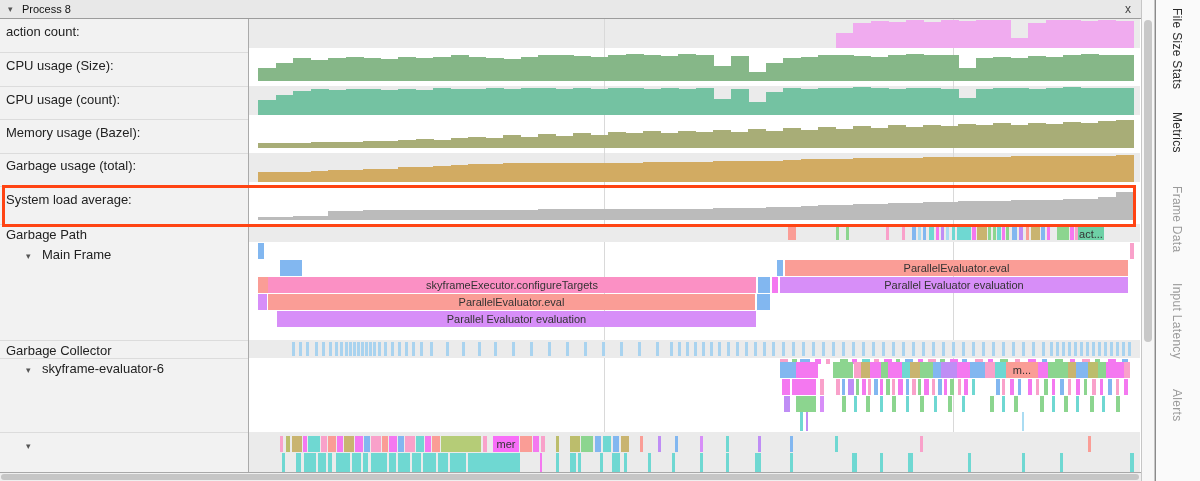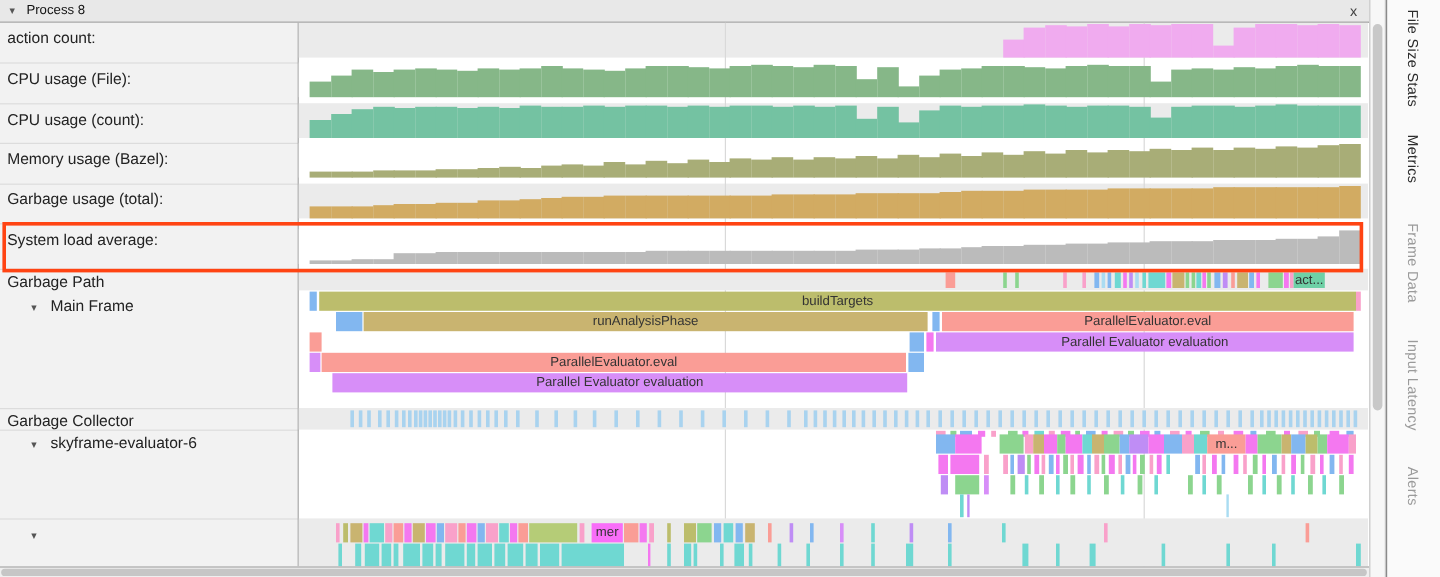--- a/index.html
+++ b/index.html
@@ -38,21 +38,21 @@
     <div class="sep" style="top: 153px;"></div>
     <div class="sep" style="top: 186px;"></div>
     <div class="sep" style="top: 224px;"></div>
     <div class="sep" style="top: 340px;"></div>
     <div class="sep" style="top: 358px;"></div>
     <div class="sep" style="top: 432px;"></div>
     <div class="abs" style="left: 248px; top: 19px; width: 1px; height: 453px; background: rgb(170, 170, 170);"></div>
     <div class="abs" style="left: 249px; top: 19px; width: 891px; height: 29px; background: rgb(235, 235, 235);"></div>
     <div class="lbl" style="left: 6px; top: 24px;">action count:</div>
     <div class="abs" style="left: 249px; top: 52px; width: 891px; height: 29px; background: rgb(255, 255, 255);"></div>
-    <div class="lbl" style="left: 6px; top: 58px;">CPU usage (File):</div>
+    <div class="lbl" style="left: 6px; top: 58px;">CPU usage (Size):</div>
     <div class="abs" style="left: 249px; top: 86px; width: 891px; height: 29px; background: rgb(235, 235, 235);"></div>
     <div class="lbl" style="left: 6px; top: 92px;">CPU usage (count):</div>
     <div class="abs" style="left: 249px; top: 119px; width: 891px; height: 29px; background: rgb(255, 255, 255);"></div>
     <div class="lbl" style="left: 6px; top: 125px;">Memory usage (Bazel):</div>
     <div class="abs" style="left: 249px; top: 153px; width: 891px; height: 29px; background: rgb(235, 235, 235);"></div>
     <div class="lbl" style="left: 6px; top: 158px;">Garbage usage (total):</div>
     <div class="abs" style="left: 249px; top: 191px; width: 891px; height: 29px; background: rgb(255, 255, 255);"></div>
     <div class="lbl" style="left: 6px; top: 192px;">System load average:</div>
     <div class="grid" style="left: 604px;"></div>
     <div class="grid" style="left: 953px;"></div>
@@ -352,27 +352,26 @@
     <div class="abs bar" style="left: 1031px; top: 227px; width: 9px; height: 13px; background: rgb(201, 180, 112);"></div>
     <div class="abs bar" style="left: 1041px; top: 227px; width: 4px; height: 13px; background: rgb(130, 183, 240);"></div>
     <div class="abs bar" style="left: 1047px; top: 227px; width: 3px; height: 13px; background: rgb(244, 120, 240);"></div>
     <div class="abs bar" style="left: 1057px; top: 227px; width: 12px; height: 13px; background: rgb(140, 213, 143);"></div>
     <div class="abs bar" style="left: 1070px; top: 227px; width: 4px; height: 13px; background: rgb(244, 120, 240);"></div>
     <div class="abs bar" style="left: 1075px; top: 227px; width: 3px; height: 13px; background: rgb(249, 161, 202);"></div>
     <div class="abs bar" style="left: 1078px; top: 227px; width: 26px; height: 13px; background: rgb(110, 208, 166);">act...</div>
     <div class="tri" style="left: 26px; top: 251px;">▾</div>
     <div class="lbl" style="left: 42px; top: 247px;">Main Frame</div>
     <div class="abs bar" style="left: 258px; top: 243px; width: 6px; height: 16px; background: rgb(130, 183, 240);"></div>
-    <div class="abs bar" style="left: 266px; top: 243px; width: 864px; height: 16px; background: rgb(188, 189, 108);">buildTargets</div>
     <div class="abs bar" style="left: 1130px; top: 243px; width: 4px; height: 16px; background: rgb(249, 161, 202);"></div>
     <div class="abs bar" style="left: 280px; top: 260px; width: 22px; height: 16px; background: rgb(130, 183, 240);"></div>
-    <div class="abs bar" style="left: 303px; top: 260px; width: 470px; height: 16px; background: rgb(201, 180, 112);">runAnalysisPhase</div>
     <div class="abs bar" style="left: 777px; top: 260px; width: 6px; height: 16px; background: rgb(130, 183, 240);"></div>
     <div class="abs bar" style="left: 785px; top: 260px; width: 343px; height: 16px; background: rgb(250, 157, 150);">ParallelEvaluator.eval</div>
     <div class="abs bar" style="left: 258px; top: 277px; width: 10px; height: 16px; background: rgb(250, 157, 150);"></div>
+    <div class="abs bar" style="left: 268px; top: 277px; width: 488px; height: 16px; background: rgb(251, 144, 196);">skyframeExecutor.configureTargets</div>
     <div class="abs bar" style="left: 758px; top: 277px; width: 12px; height: 16px; background: rgb(130, 183, 240);"></div>
     <div class="abs bar" style="left: 772px; top: 277px; width: 6px; height: 16px; background: rgb(244, 120, 240);"></div>
     <div class="abs bar" style="left: 780px; top: 277px; width: 348px; height: 16px; background: rgb(215, 142, 248);">Parallel Evaluator evaluation</div>
     <div class="abs bar" style="left: 258px; top: 294px; width: 9px; height: 16px; background: rgb(215, 142, 248);"></div>
     <div class="abs bar" style="left: 268px; top: 294px; width: 487px; height: 16px; background: rgb(250, 157, 150);">ParallelEvaluator.eval</div>
     <div class="abs bar" style="left: 757px; top: 294px; width: 13px; height: 16px; background: rgb(130, 183, 240);"></div>
     <div class="abs bar" style="left: 277px; top: 311px; width: 479px; height: 16px; background: rgb(215, 142, 248);">Parallel Evaluator evaluation</div>
     <div class="abs" style="left: 249px; top: 340px; width: 891px; height: 18px; background: rgb(235, 235, 235);"></div>
     <div class="lbl" style="left: 6px; top: 343px;">Garbage Collector</div>
     <div class="abs" style="left: 292px; top: 342px; width: 3px; height: 14px; background: rgb(169, 211, 239);"></div>

